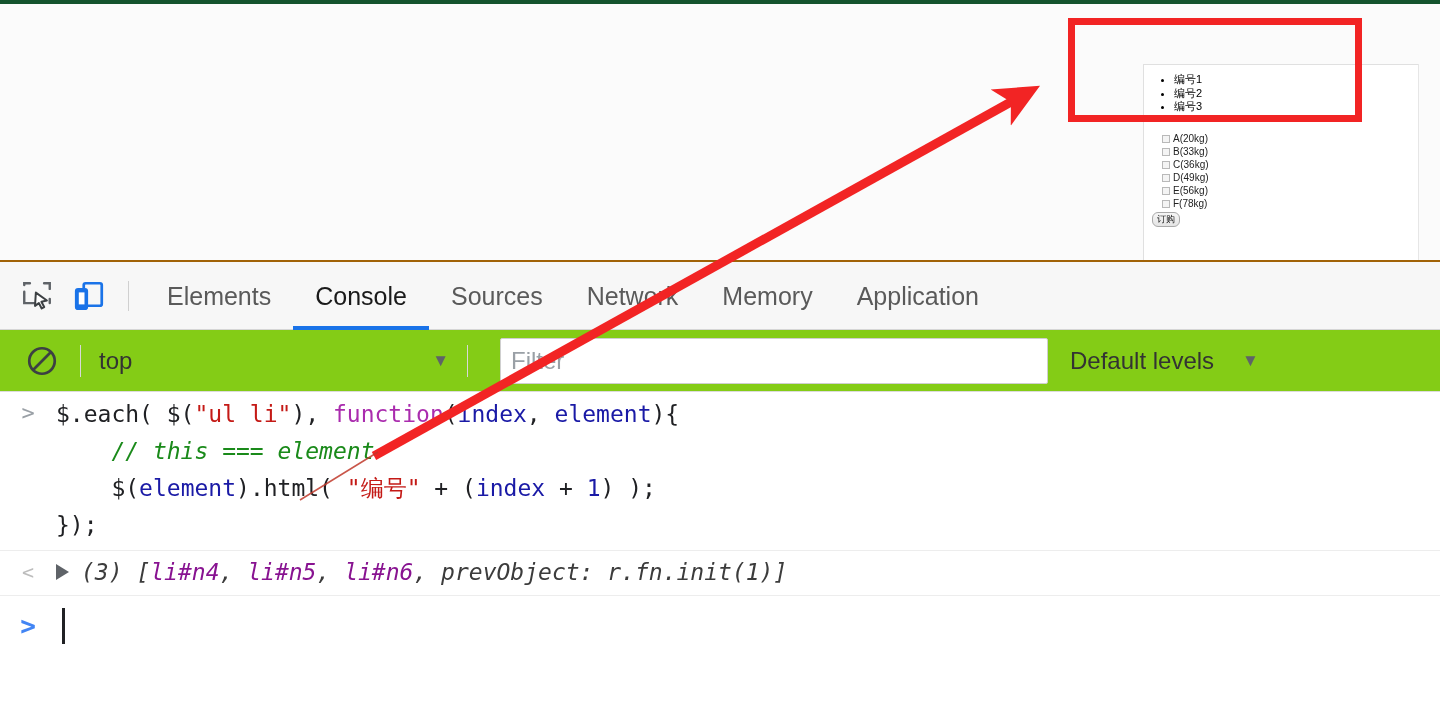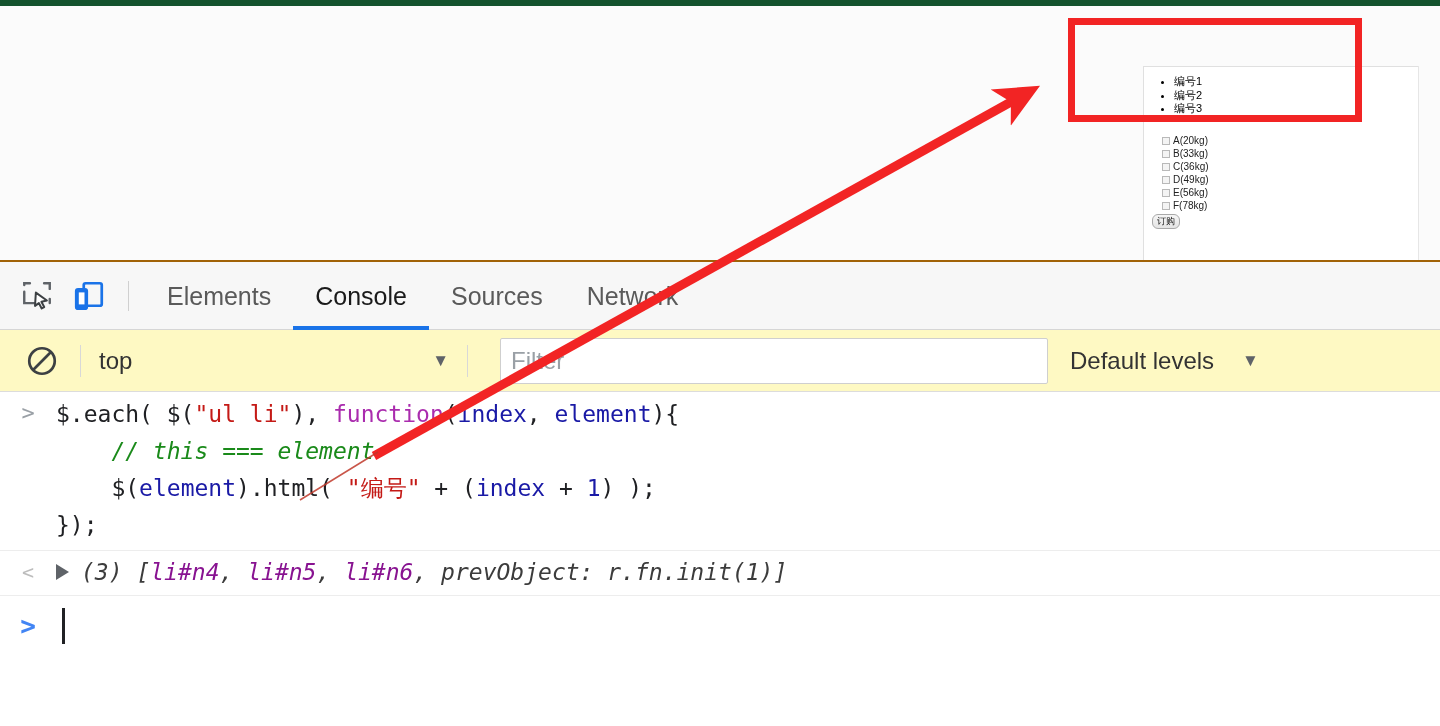--- a/index.html
+++ b/index.html
@@ -15,21 +15,21 @@
     position: relative;
   }
 
   
   #page-area {
     position: absolute;
     left: 0; top: 0;
     width: 1440px;
     height: 277px;
     background: #fbfbfb;
-    border-top: 6px solid #14532d;
+    border-top: 4px solid #14532d;
     overflow: hidden;
   }
   #page-card {
     position: absolute;
     left: 1143px;
     top: 60px;
     width: 276px;
     height: 215px;
     background: #ffffff;
     border: 1px solid #e0e0e0;
@@ -150,21 +150,21 @@
     font-family: "Liberation Sans", sans-serif;
   }
   .tab.active {
     color: #1a1a1a;
     box-shadow: inset 0 -4px 0 0 #1a73e8;
   }
 
   
   #filterbar {
     height: 62px;
-    background: #fef9c3;
+    background: #84cc16;
     border-bottom: 1px solid #dcdcdc;
     display: flex;
     align-items: center;
     box-sizing: border-box;
   }
   #clear-btn { margin-left: 22px; width: 40px; height: 40px;
     display:flex; align-items:center; justify-content:center; flex:none; }
   .vsep2 { width: 1px; height: 32px; background: #d8d8d8; margin: 0 18px; flex:none; }
   #context-select {
     display: flex; align-items: center;
@@ -334,20 +334,22 @@
       </svg>
     </div>
 
     <div class="vsep"></div>
 
     <div class="tabs">
       <div class="tab">Elements</div>
       <div class="tab active">Console</div>
       <div class="tab">Sources</div>
       <div class="tab">Network</div>
+      <div class="tab">Memory</div>
+      <div class="tab">Application</div>
     </div>
   </div>
 
   <div id="filterbar">
 
     <div id="clear-btn">
       <svg width="34" height="34" viewBox="0 0 24 24" xmlns="http://www.w3.org/2000/svg">
         <circle cx="12" cy="12" r="9" fill="none" stroke="#3c4043" stroke-width="1.9"></circle>
         <line x1="5.7" y1="18.3" x2="18.3" y2="5.7" stroke="#3c4043" stroke-width="1.9"></line>
       </svg>

